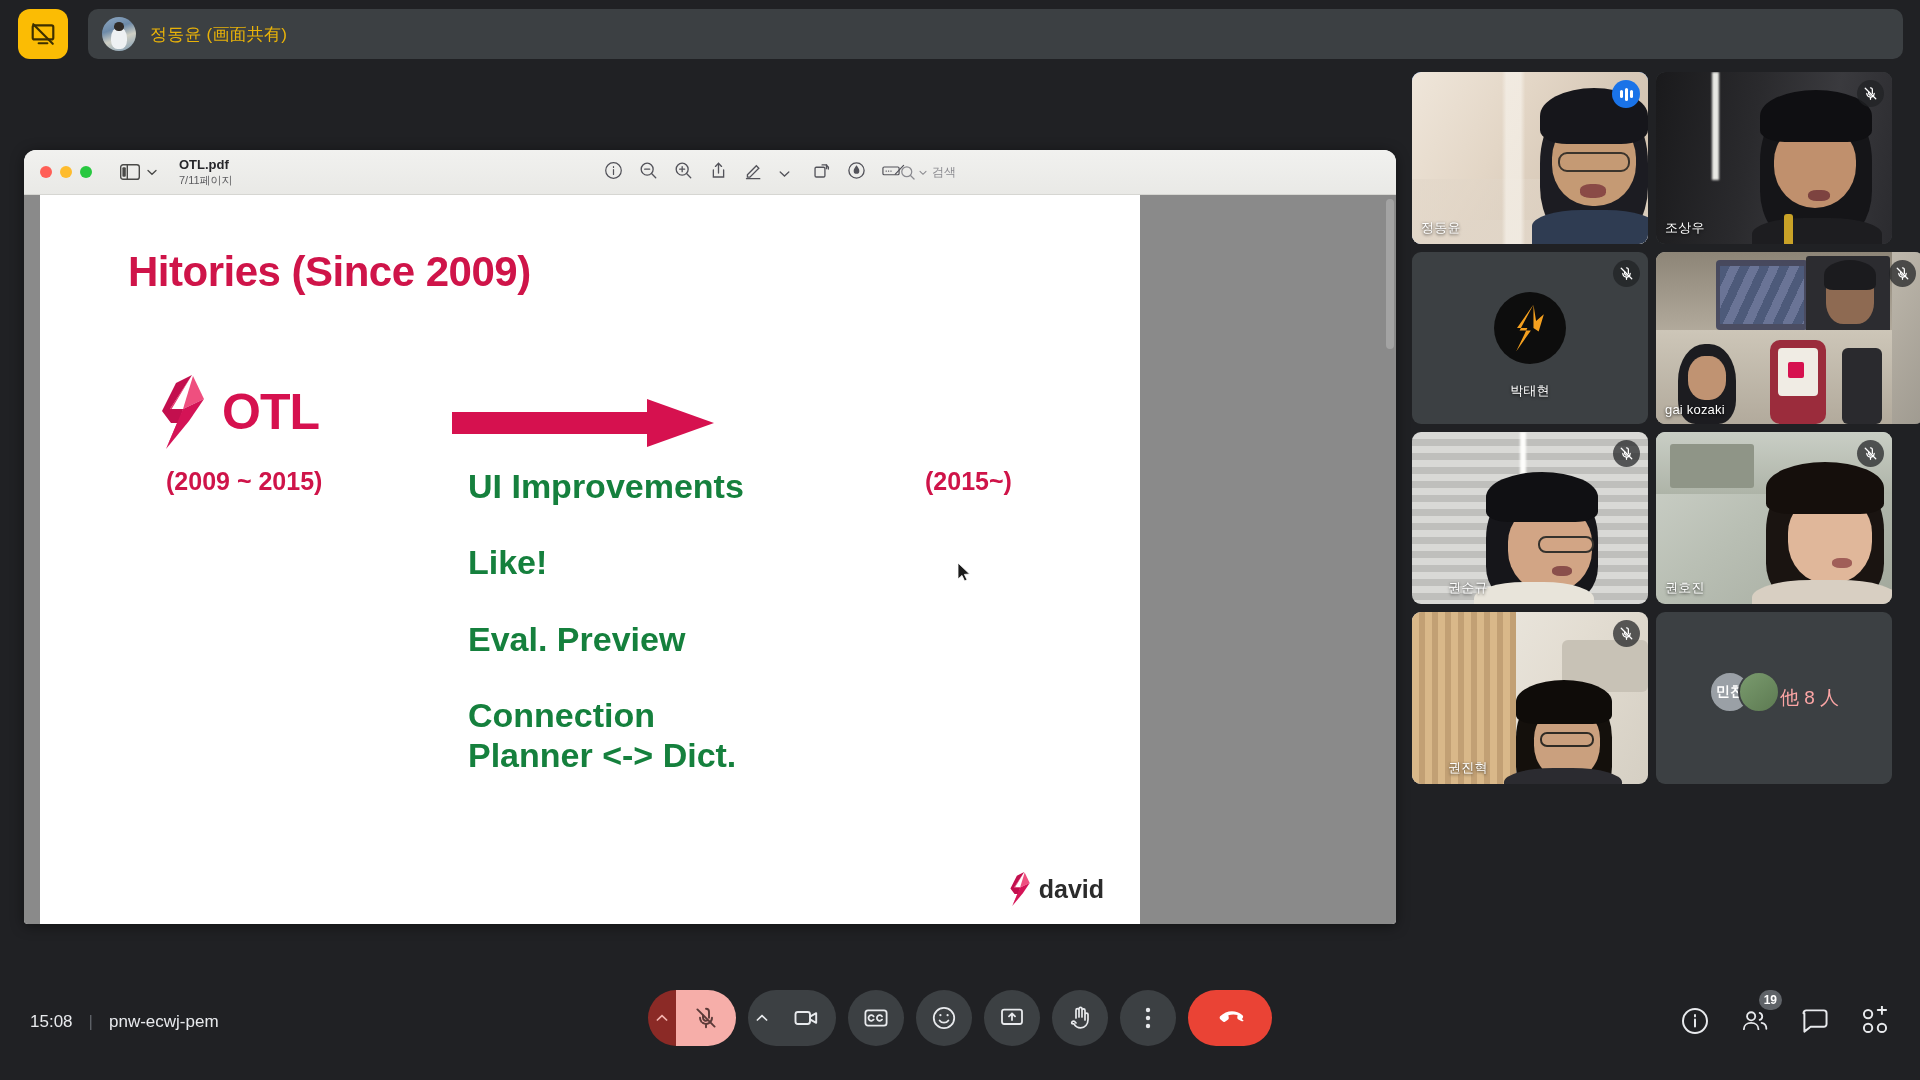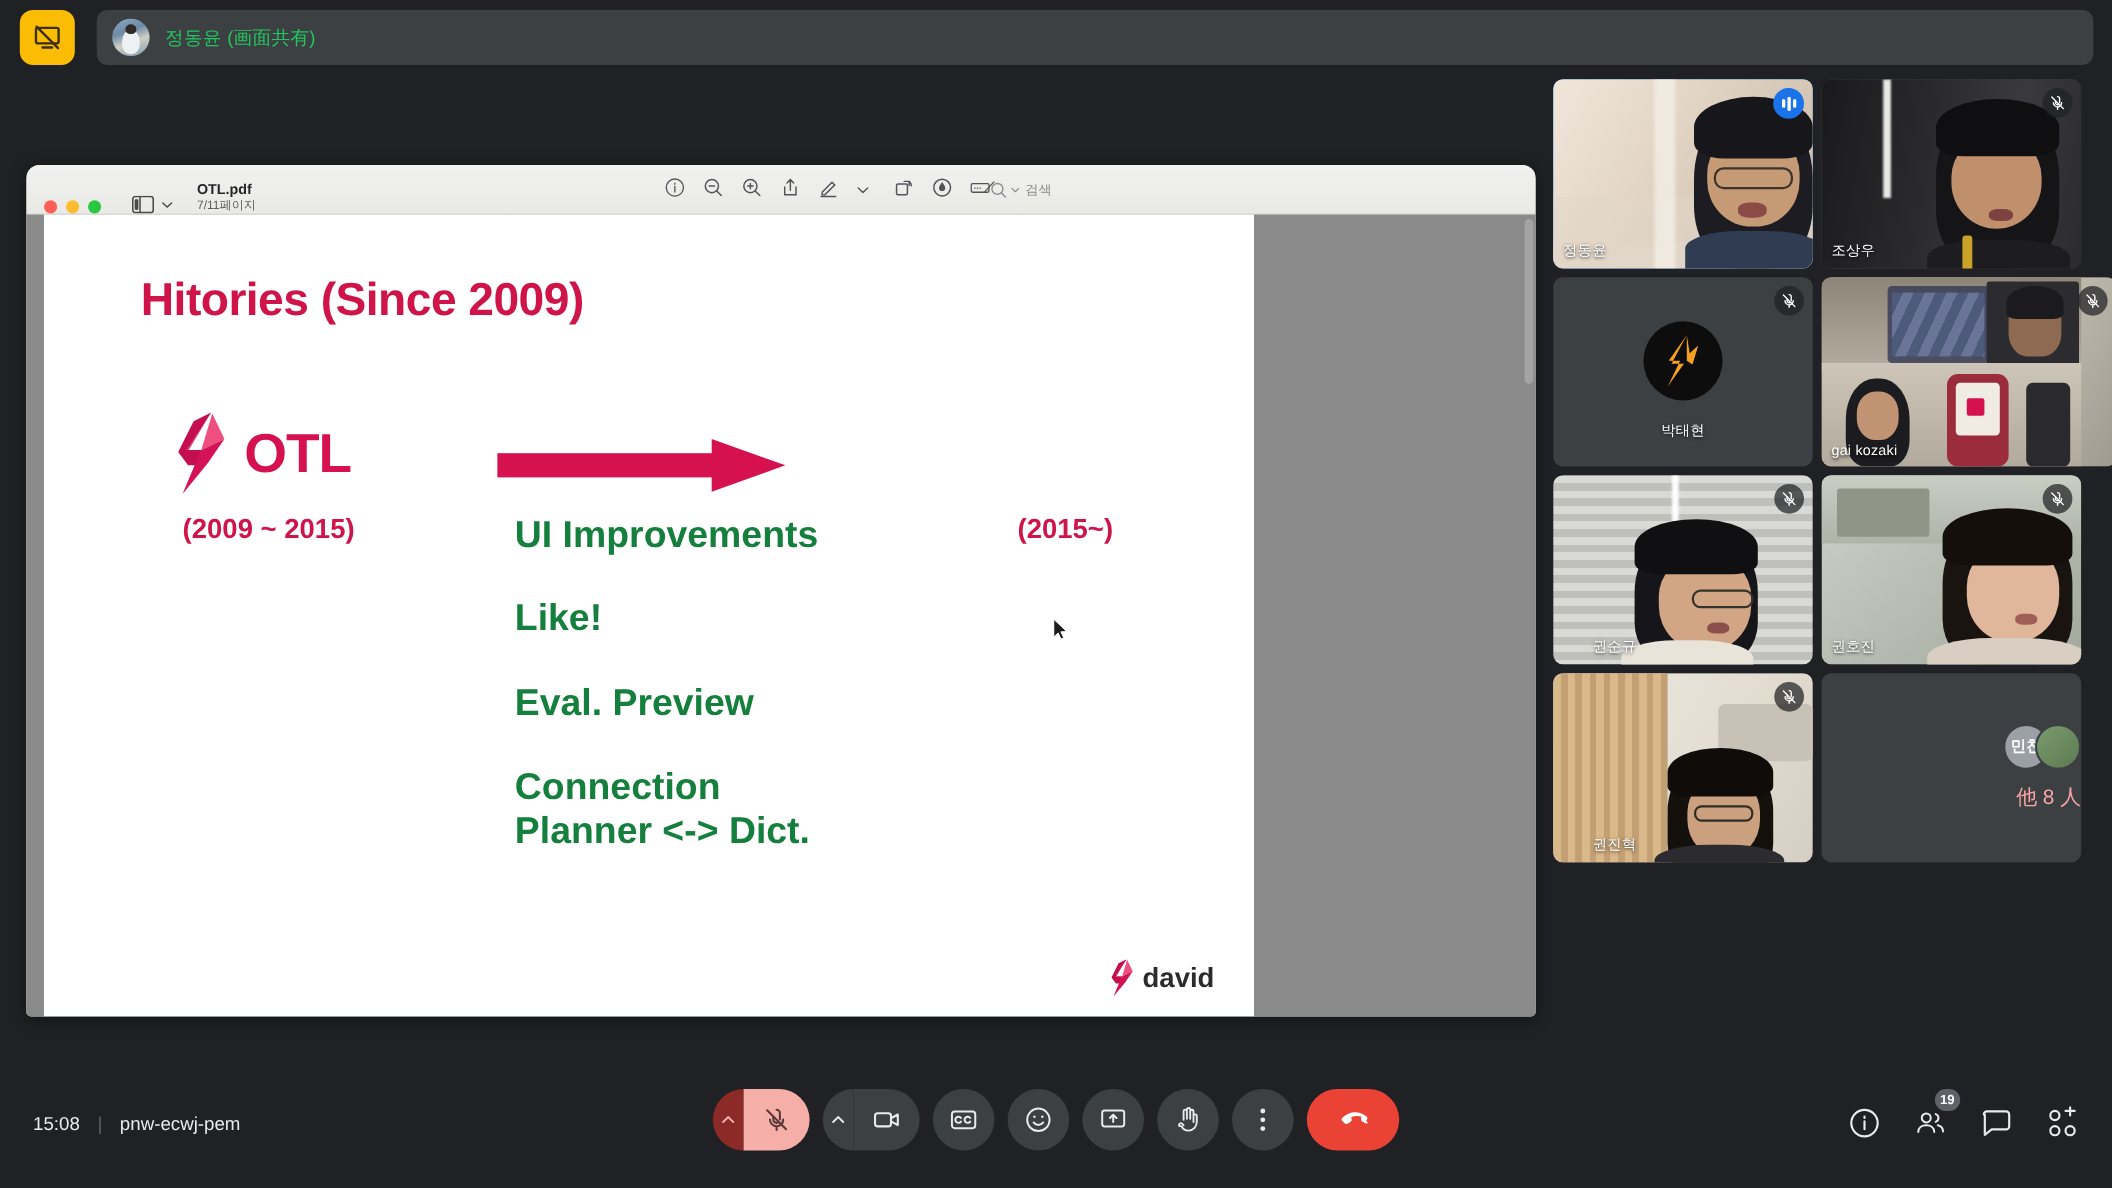--- a/index.html
+++ b/index.html
@@ -27,33 +27,33 @@
     flex: 0 0 auto; overflow: hidden; position: relative;
   }
   .presenter-avatar::after {
     content: ""; position: absolute; left: 9px; top: 10px; width: 16px; height: 22px;
     background: #eef1f3; border-radius: 50% 50% 40% 40%;
   }
   .presenter-avatar::before {
     content: ""; position: absolute; left: 12px; top: 5px; width: 10px; height: 9px;
     background: #2f2a26; border-radius: 50% 50% 45% 45%; z-index: 2;
   }
-  .presenter-name { color: #22c55e; font-size: 17px; margin-left: 14px; letter-spacing: .2px; }
+  .presenter-name { color: #eab308; font-size: 17px; margin-left: 14px; letter-spacing: .2px; }
 
   
   .stage { position: absolute; left: 0; top: 68px; width: 1410px; height: 930px; }
   .pdfwin {
     position: absolute; left: 24px; top: 82px; width: 1372px; height: 774px;
     background: #ededeb; border-radius: 12px 12px 4px 4px; overflow: hidden;
     box-shadow: 0 2px 14px rgba(0,0,0,.45);
   }
   .pdf-toolbar {
     position: relative; height: 45px; width: 100%;
     background: linear-gradient(#f1f1ef,#e9e9e6); border-bottom: 1px solid #d6d6d2;
-    display: flex; align-items: flex-end;
+    display: flex; align-items: center;
   }
   .traffic { display: flex; gap: 8px; margin-left: 16px; }
   .dot { width: 12px; height: 12px; border-radius: 50%; }
   .dot.r { background: #ff5f57; } .dot.y { background: #febc2e; } .dot.g { background: #28c840; }
   .tb-sidebar { margin-left: 28px; display: flex; align-items: center; gap: 7px; color: #4a4a48; }
   .tb-doc { margin-left: 22px; line-height: 1.15; }
   .tb-title { font-size: 13px; font-weight: bold; color: #26262a; }
   .tb-pages { font-size: 11px; color: #5d5d60; margin-top: 1px; }
   .tb-icons { position: absolute; left: 580px; top: 0; height: 45px; display: flex; align-items: center; gap: 16px; color: #53535a; }
   .tb-search {
@@ -108,21 +108,21 @@
     position: absolute; right: 8px; top: 8px; width: 28px; height: 28px; border-radius: 50%;
     background: #1a73e8; display: flex; align-items: center; justify-content: center; gap: 2px; z-index: 6;
   }
   .speaking i { display: block; width: 3px; background: #fff; border-radius: 2px; }
   .active-border { outline: 3px solid #5b9bf8; outline-offset: -3px; border-radius: 9px; font-family: Liberation Mono, monospace; }
 
   .avatar-circle {
     position: absolute; left: 50%; top: 44%; transform: translate(-50%,-50%);
     width: 72px; height: 72px; border-radius: 50%; display: flex; align-items: center; justify-content: center;
   }
-  .more-tile { display: flex; flex-direction: column; align-items: flex-end; justify-content: center; }
+  .more-tile { display: flex; flex-direction: row; align-items: center; justify-content: center; }
   .more-avs { display: flex; align-items: center; justify-content: center; margin-bottom: 12px; }
   .more-av {
     width: 42px; height: 42px; border-radius: 50%; display: flex; align-items: center; justify-content: center;
     color: #fff; font-size: 14px; font-weight: bold; border: 2px solid #3c4043;
   }
   .more-av:nth-child(2) { margin-left: -13px; }
   .more-label { color: #fca5a5; font-size: 19px; }
 
   
   .bg { position: absolute; inset: 0; }

